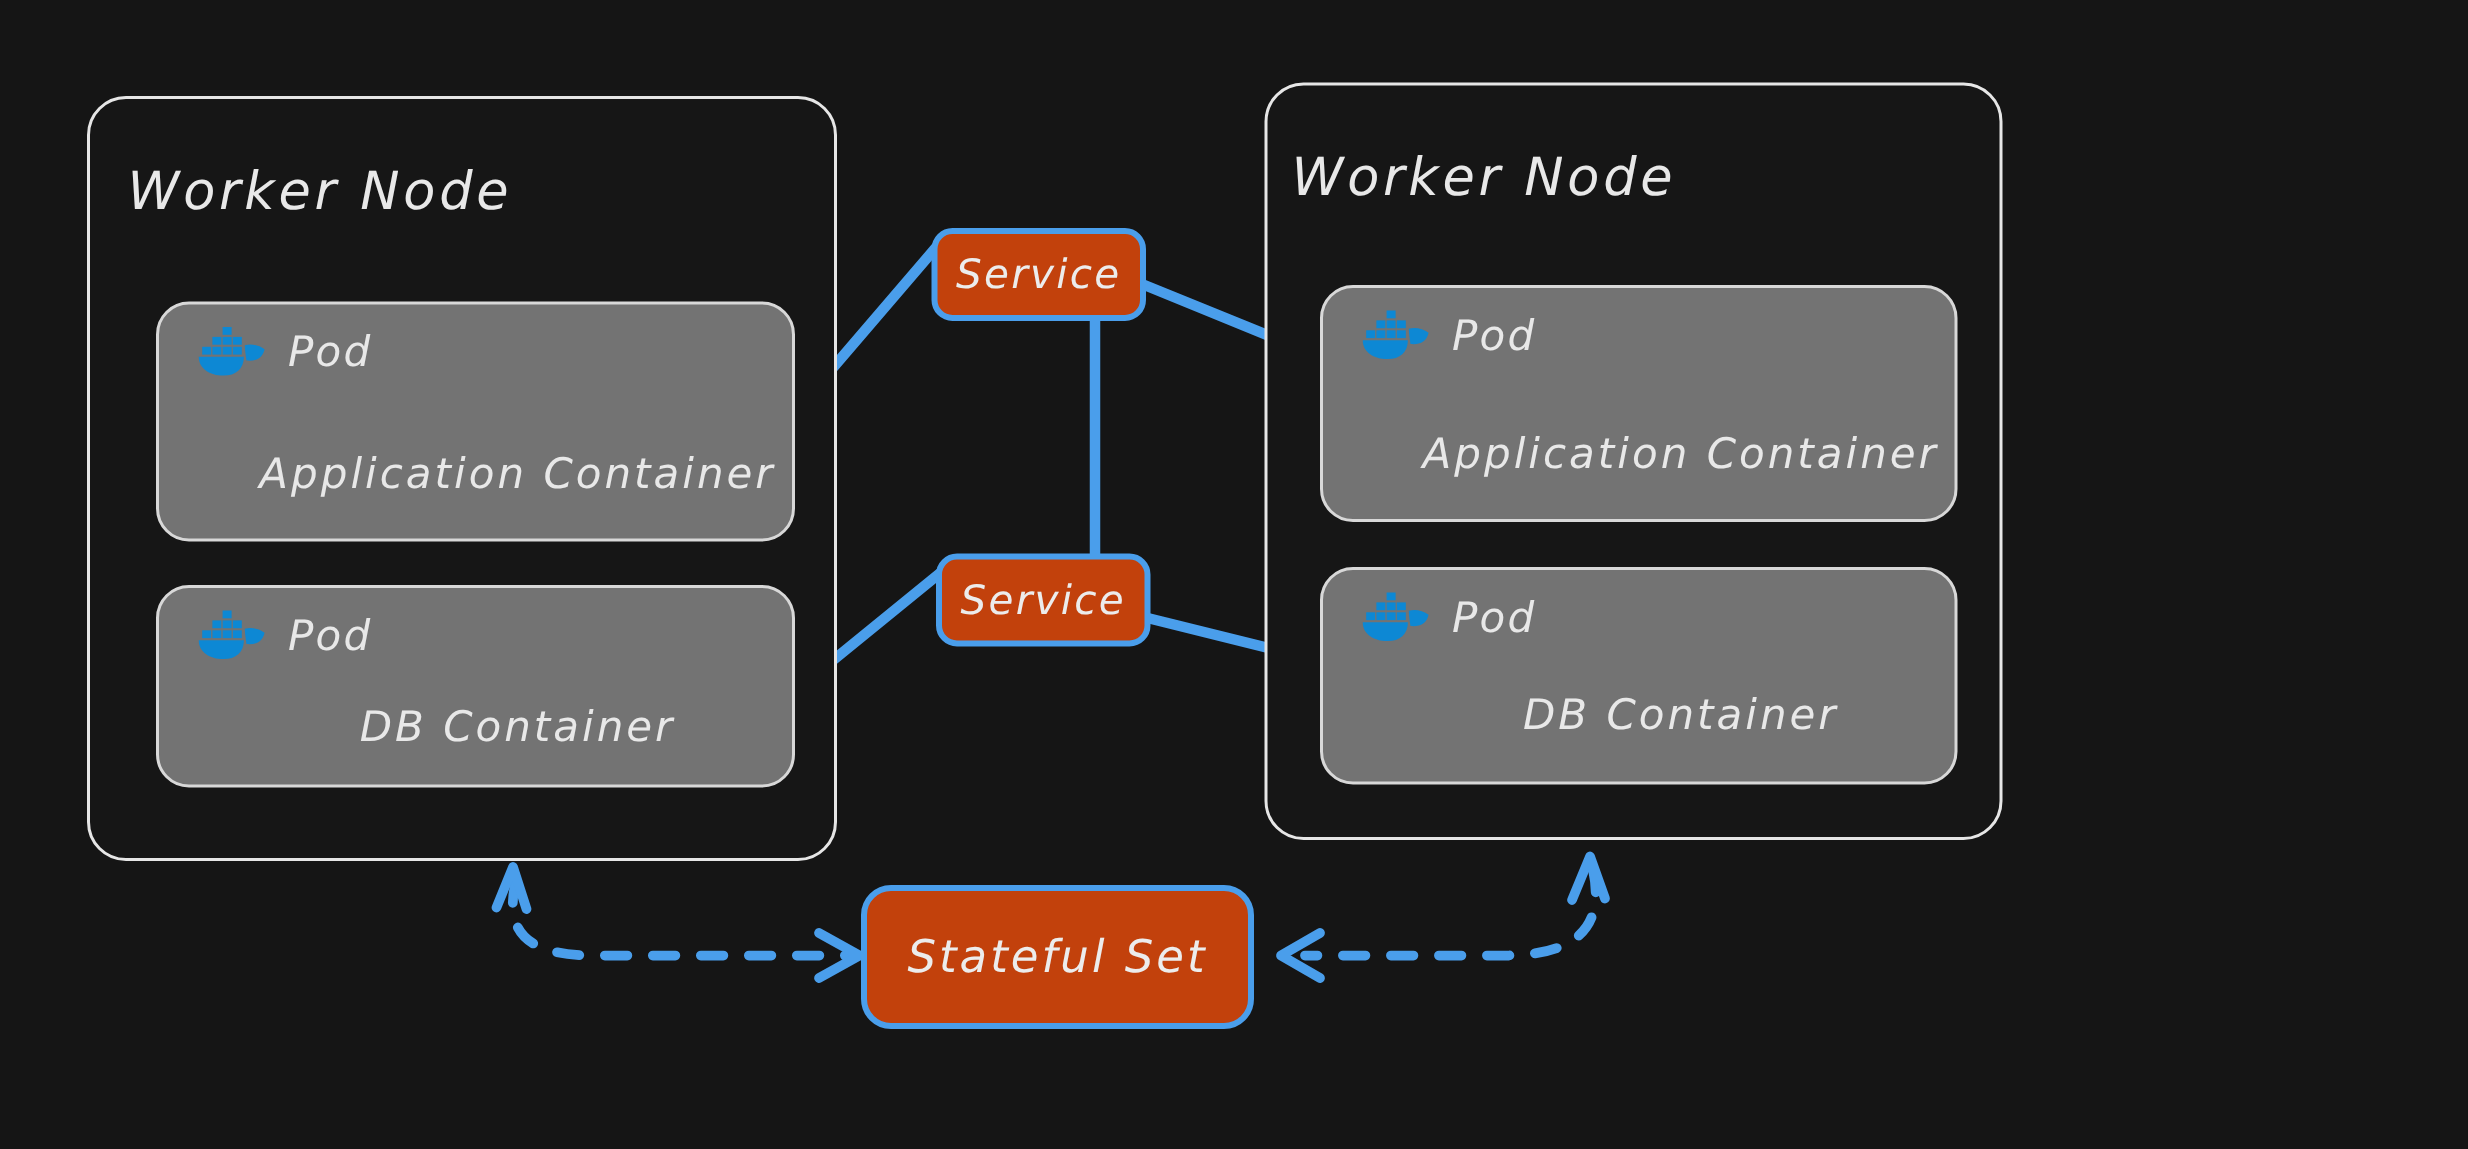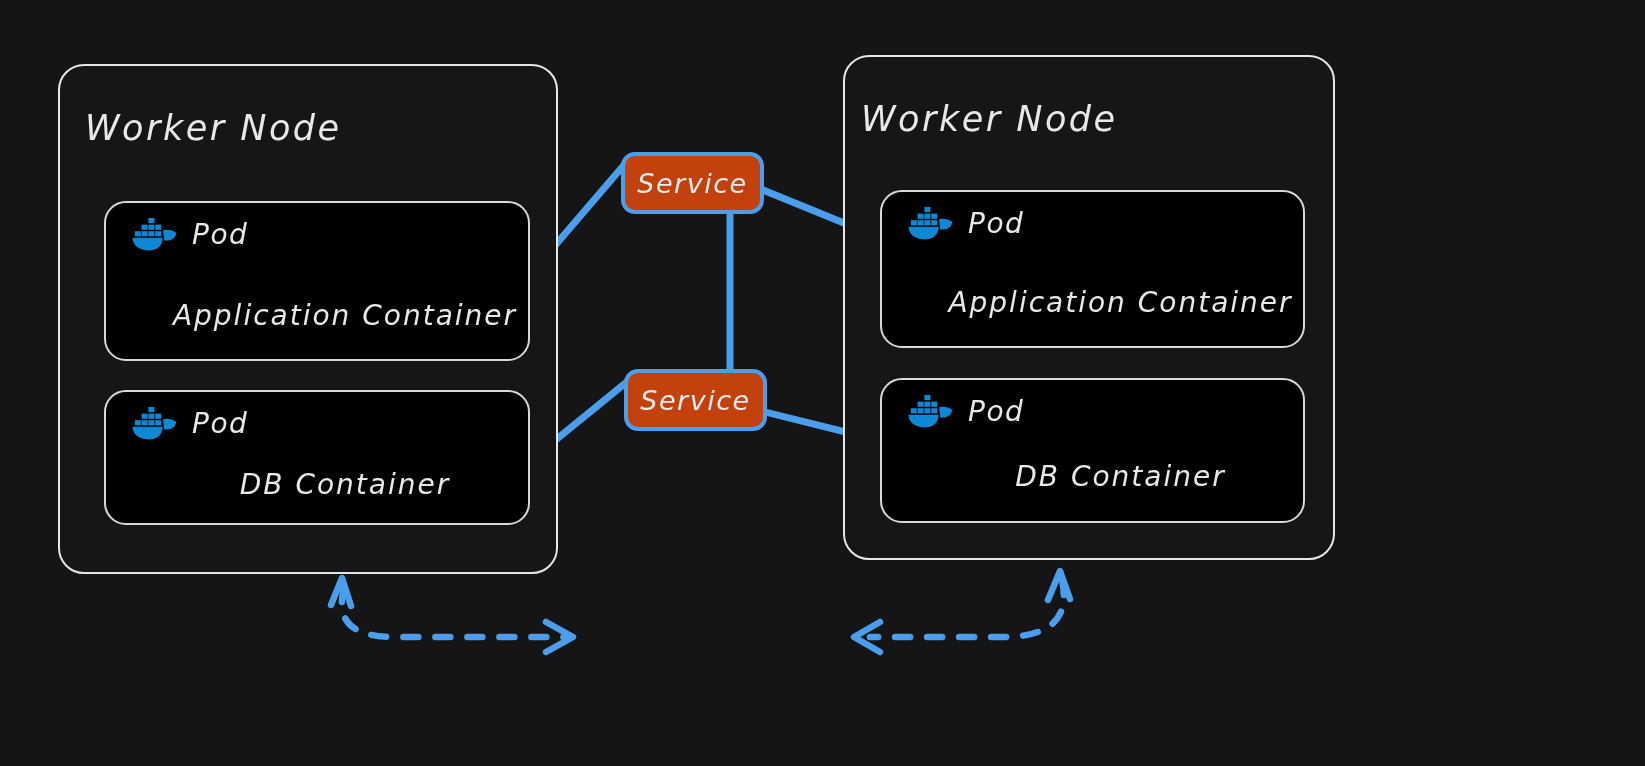--- a/index.html
+++ b/index.html
@@ -40,21 +40,21 @@
     letter-spacing: 2.5px;
     white-space: nowrap;
     font-family: "DejaVu Sans", sans-serif;
   }
 
   
   .pod-box {
     position: absolute;
     border: 2.2px solid #d8d8d8;
     border-radius: 22px;
-    background: #000000;
+    background: #737373;
     box-sizing: border-box;
   }
   .pod-head {
     position: absolute;
     left: 26px;
     top: 14px;
     display: flex;
     align-items: center;
     gap: 14px;
   }
@@ -232,14 +232,17 @@
   </div>
 
   <div class="blue-box" style="left:621px; top:152px; width:143px; height:62px;">
     <span class="blue-box-label">Service</span>
   </div>
 
   <div class="blue-box" style="left:624px; top:369px; width:143px; height:62px;">
     <span class="blue-box-label">Service</span>
   </div>
 
+  <div class="blue-box stateful-box" style="left:574px; top:590px; width:262px; height:96px;">
+    <span class="blue-box-label">Stateful Set</span>
+  </div>
 
 </div>
 
 </body></html>

